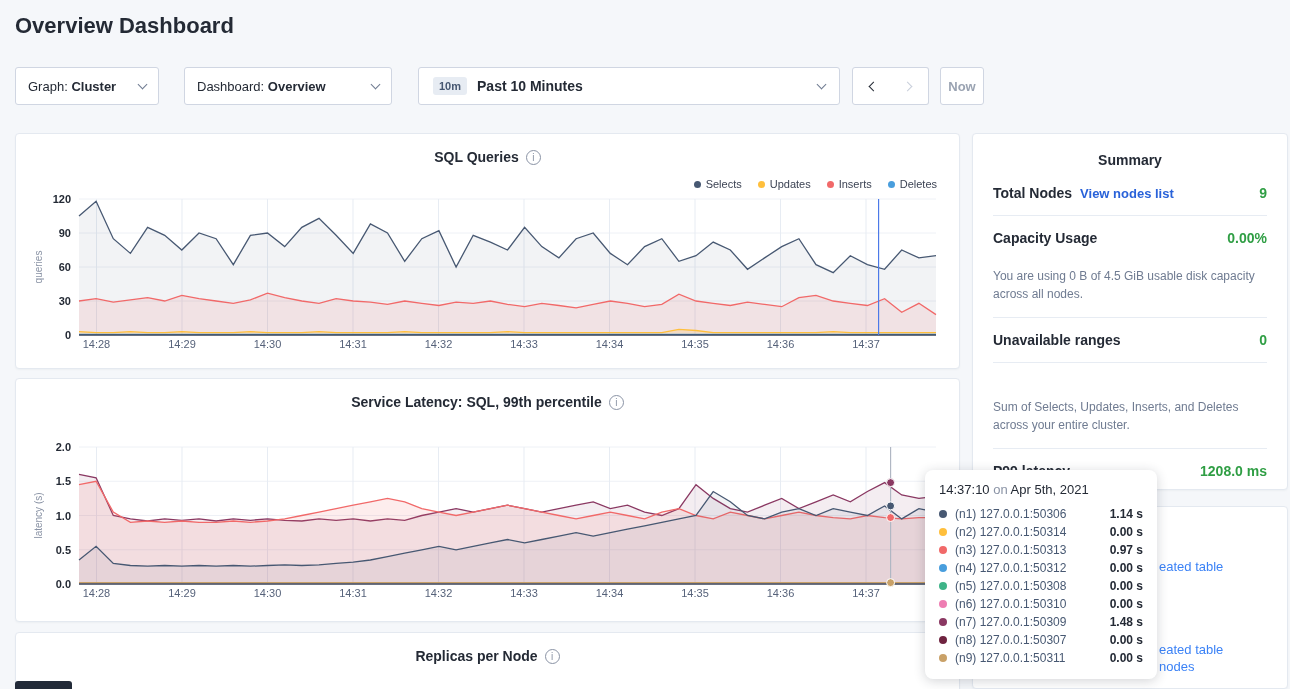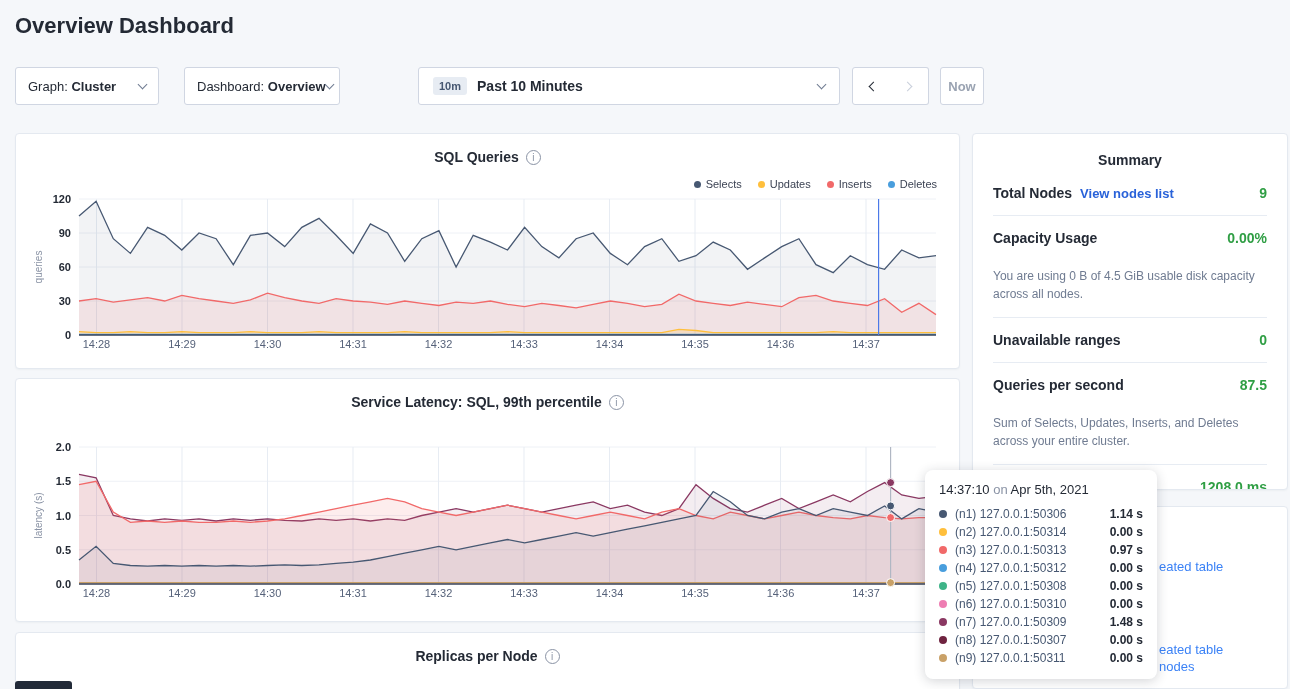--- a/index.html
+++ b/index.html
@@ -6,21 +6,21 @@
   body { margin:0; background:#f5f7fa; }
   .page { position:relative; width:1290px; height:689px; background:#f5f7fa;
           font-family:"Liberation Sans", sans-serif; color:#242a35; overflow:hidden; }
 
   .page-title { position:absolute; left:15px; top:13px; font-size:22px; font-weight:700; }
 
   
   .tb-btn { position:absolute; top:67px; height:38px; background:#fff; border:1px solid #d0d6e2;
             border-radius:3px; display:flex; align-items:center; font-size:13px; cursor:pointer;justify-content:flex-end; }
   .dd-graph { left:15px; width:144px; padding:0 12px; justify-content:space-between; }
-  .dd-dash  { left:184px; width:156px; padding:0 12px; justify-content:space-between; }
+  .dd-dash  { left:184px; width:208px; padding:0 12px; justify-content:space-between; }
   .dd-text b { font-weight:700; }
   .chev { width:7px; height:7px; border-right:1.6px solid #6f7b91; border-bottom:1.6px solid #6f7b91;
           transform:rotate(45deg); margin-top:-4px; flex:none; }
   .timepicker { left:418px; width:422px; padding:0 14px; gap:10px; }
   .tp-badge { background:#e7ecf3; color:#475872; font-size:11px; font-weight:700;
               border-radius:3px; padding:3px 6px; }
   .tp-value { font-size:14px; font-weight:700; }
   .timepicker .chev { margin-left:auto; }
   .nav-prev { left:852px; width:39px; justify-content:center; border-radius:3px 0 0 3px; }
   .nav-next { left:890px; width:39px; justify-content:center; border-radius:0 3px 3px 0; border-left:none; }
@@ -258,24 +258,20 @@
         </div>
         <div class="srow-desc">You are using 0 B of 4.5 GiB usable disk capacity across all nodes.</div>
       </div>
       <div class="srow">
         <div class="srow-main">
           <span>Unavailable ranges</span>
           <span class="srow-value">0</span>
         </div>
       </div>
       <div class="srow">
-        <div class="srow-main">
-          <span>Queries per second</span>
-          <span class="srow-value">87.5</span>
-        </div>
         <div class="srow-desc">Sum of Selects, Updates, Inserts, and Deletes across your entire cluster.</div>
       </div>
       <div class="srow">
         <div class="srow-main">
           <span>P99 latency</span>
           <span class="srow-value">1208.0 ms</span>
         </div>
       </div>
     </div>
   </div>

